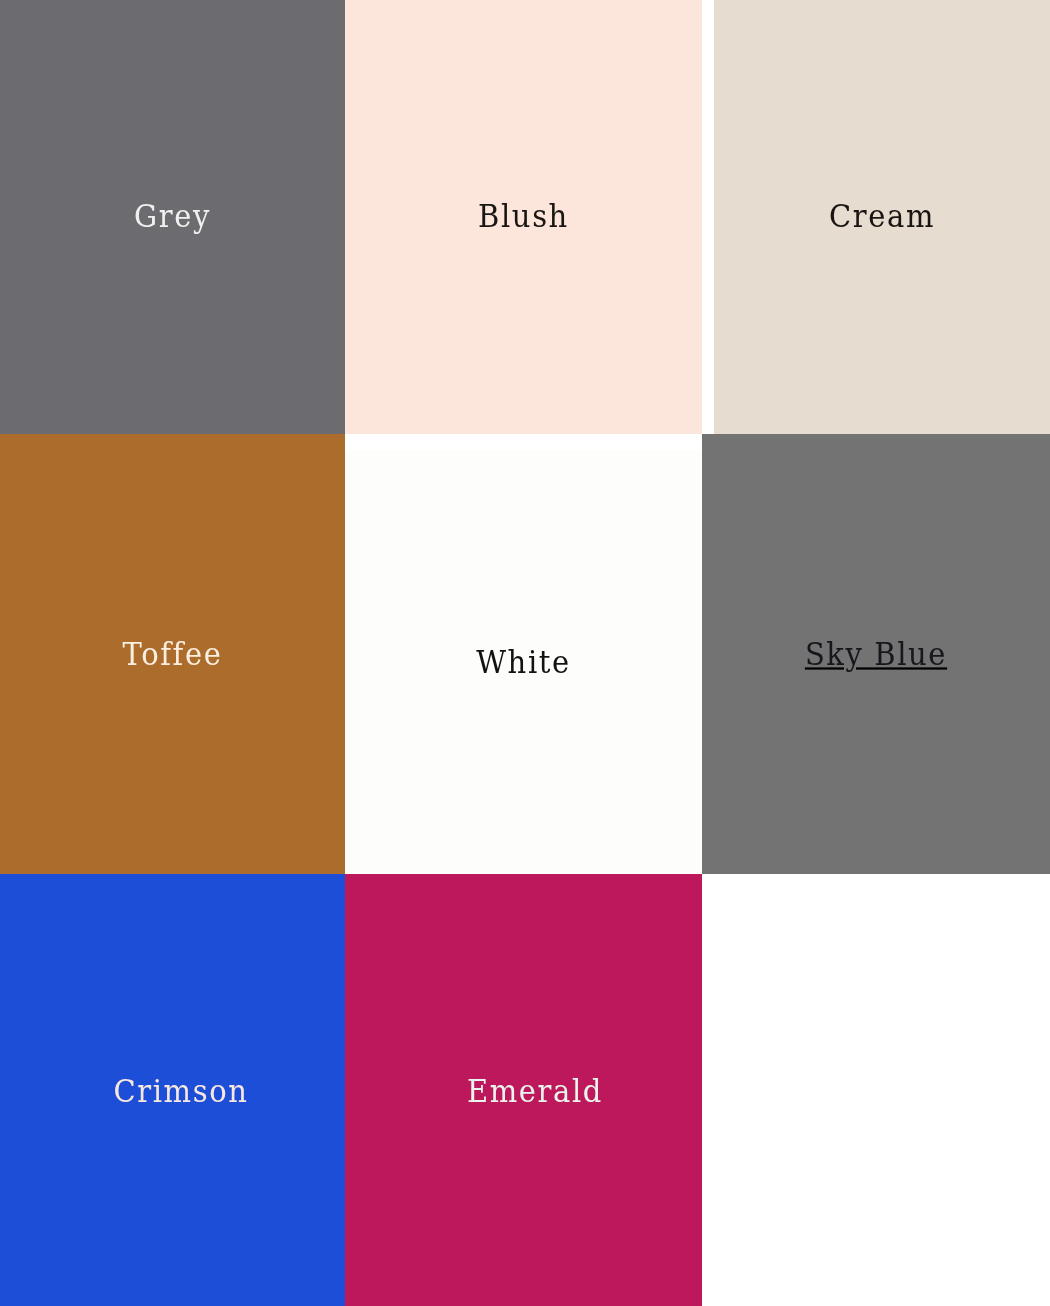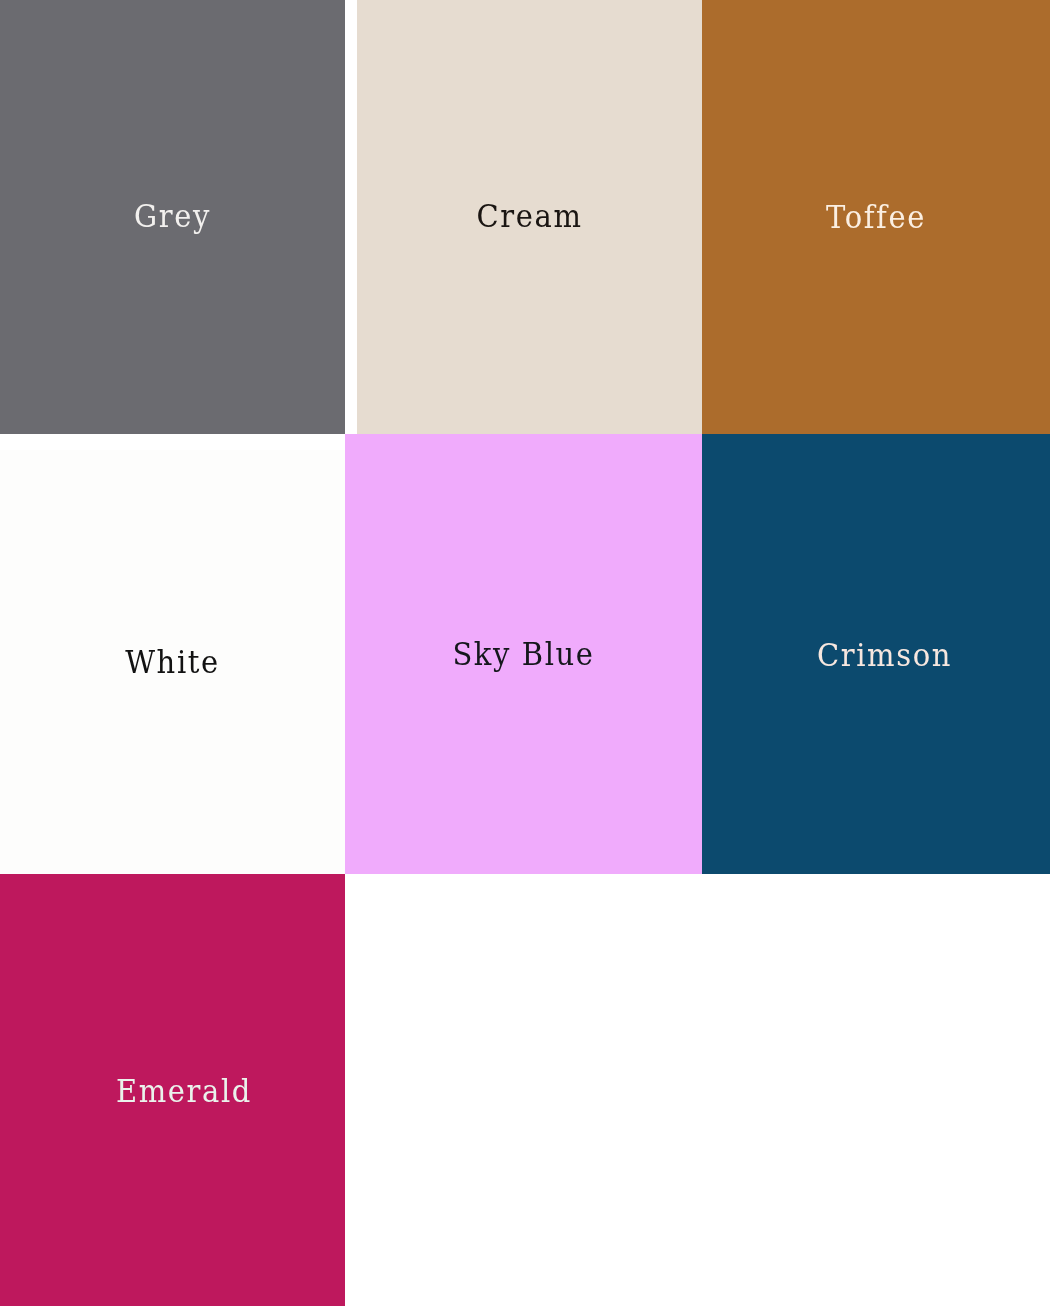--- a/index.html
+++ b/index.html
@@ -56,39 +56,42 @@
 </style>
 </head>
 <body style="background-color: rgb(255, 255, 255);">
 
 <div class="palette-grid">
 
   <div class="swatch row-1" style="background-color: rgb(107, 107, 112);">
     <span class="swatch-label" style="color: rgb(242, 240, 238);">Grey</span>
   </div>
 
+  <div class="swatch row-1" style="background-color: rgb(252, 229, 218);">
+    <span class="swatch-label" style="color: rgb(26, 21, 18);">Blush</span>
+  </div>
 
   <div class="swatch row-1" style="background-color: rgb(230, 220, 208); margin-left: 12px;">
     <span class="swatch-label" style="color: rgb(26, 21, 18);">Cream</span>
   </div>
 
   <div class="swatch row-2" style="background-color: rgb(172, 108, 44);">
     <span class="swatch-label" style="color: rgb(251, 239, 226);">Toffee</span>
   </div>
 
   <div class="swatch row-2" style="background-color: rgb(253, 253, 252); margin-top: 16px;">
     <span class="swatch-label" style="color: rgb(18, 18, 18);">White</span>
   </div>
 
-  <div class="swatch row-2" style="background-color: #f0abfc;">
+  <div class="swatch row-2" style="background-color: #737373; text-decoration: underline;">
     <span class="swatch-label" style="color: rgb(21, 23, 28);">Sky Blue</span>
   </div>
 
 
-  <div class="swatch row-3" style="background-color: #0c4a6e; padding-left: 17px;">
+  <div class="swatch row-3" style="background-color: #1d4ed8; padding-left: 17px;">
     <span class="swatch-label" style="color: rgb(247, 231, 223);">Crimson</span>
   </div>
 
   <div class="swatch row-3" style="background-color: #be185d; padding-left: 23px;">
     <span class="swatch-label" style="color: rgb(234, 243, 236);">Emerald</span>
   </div>
 
 </div>
 
 </body></html>

